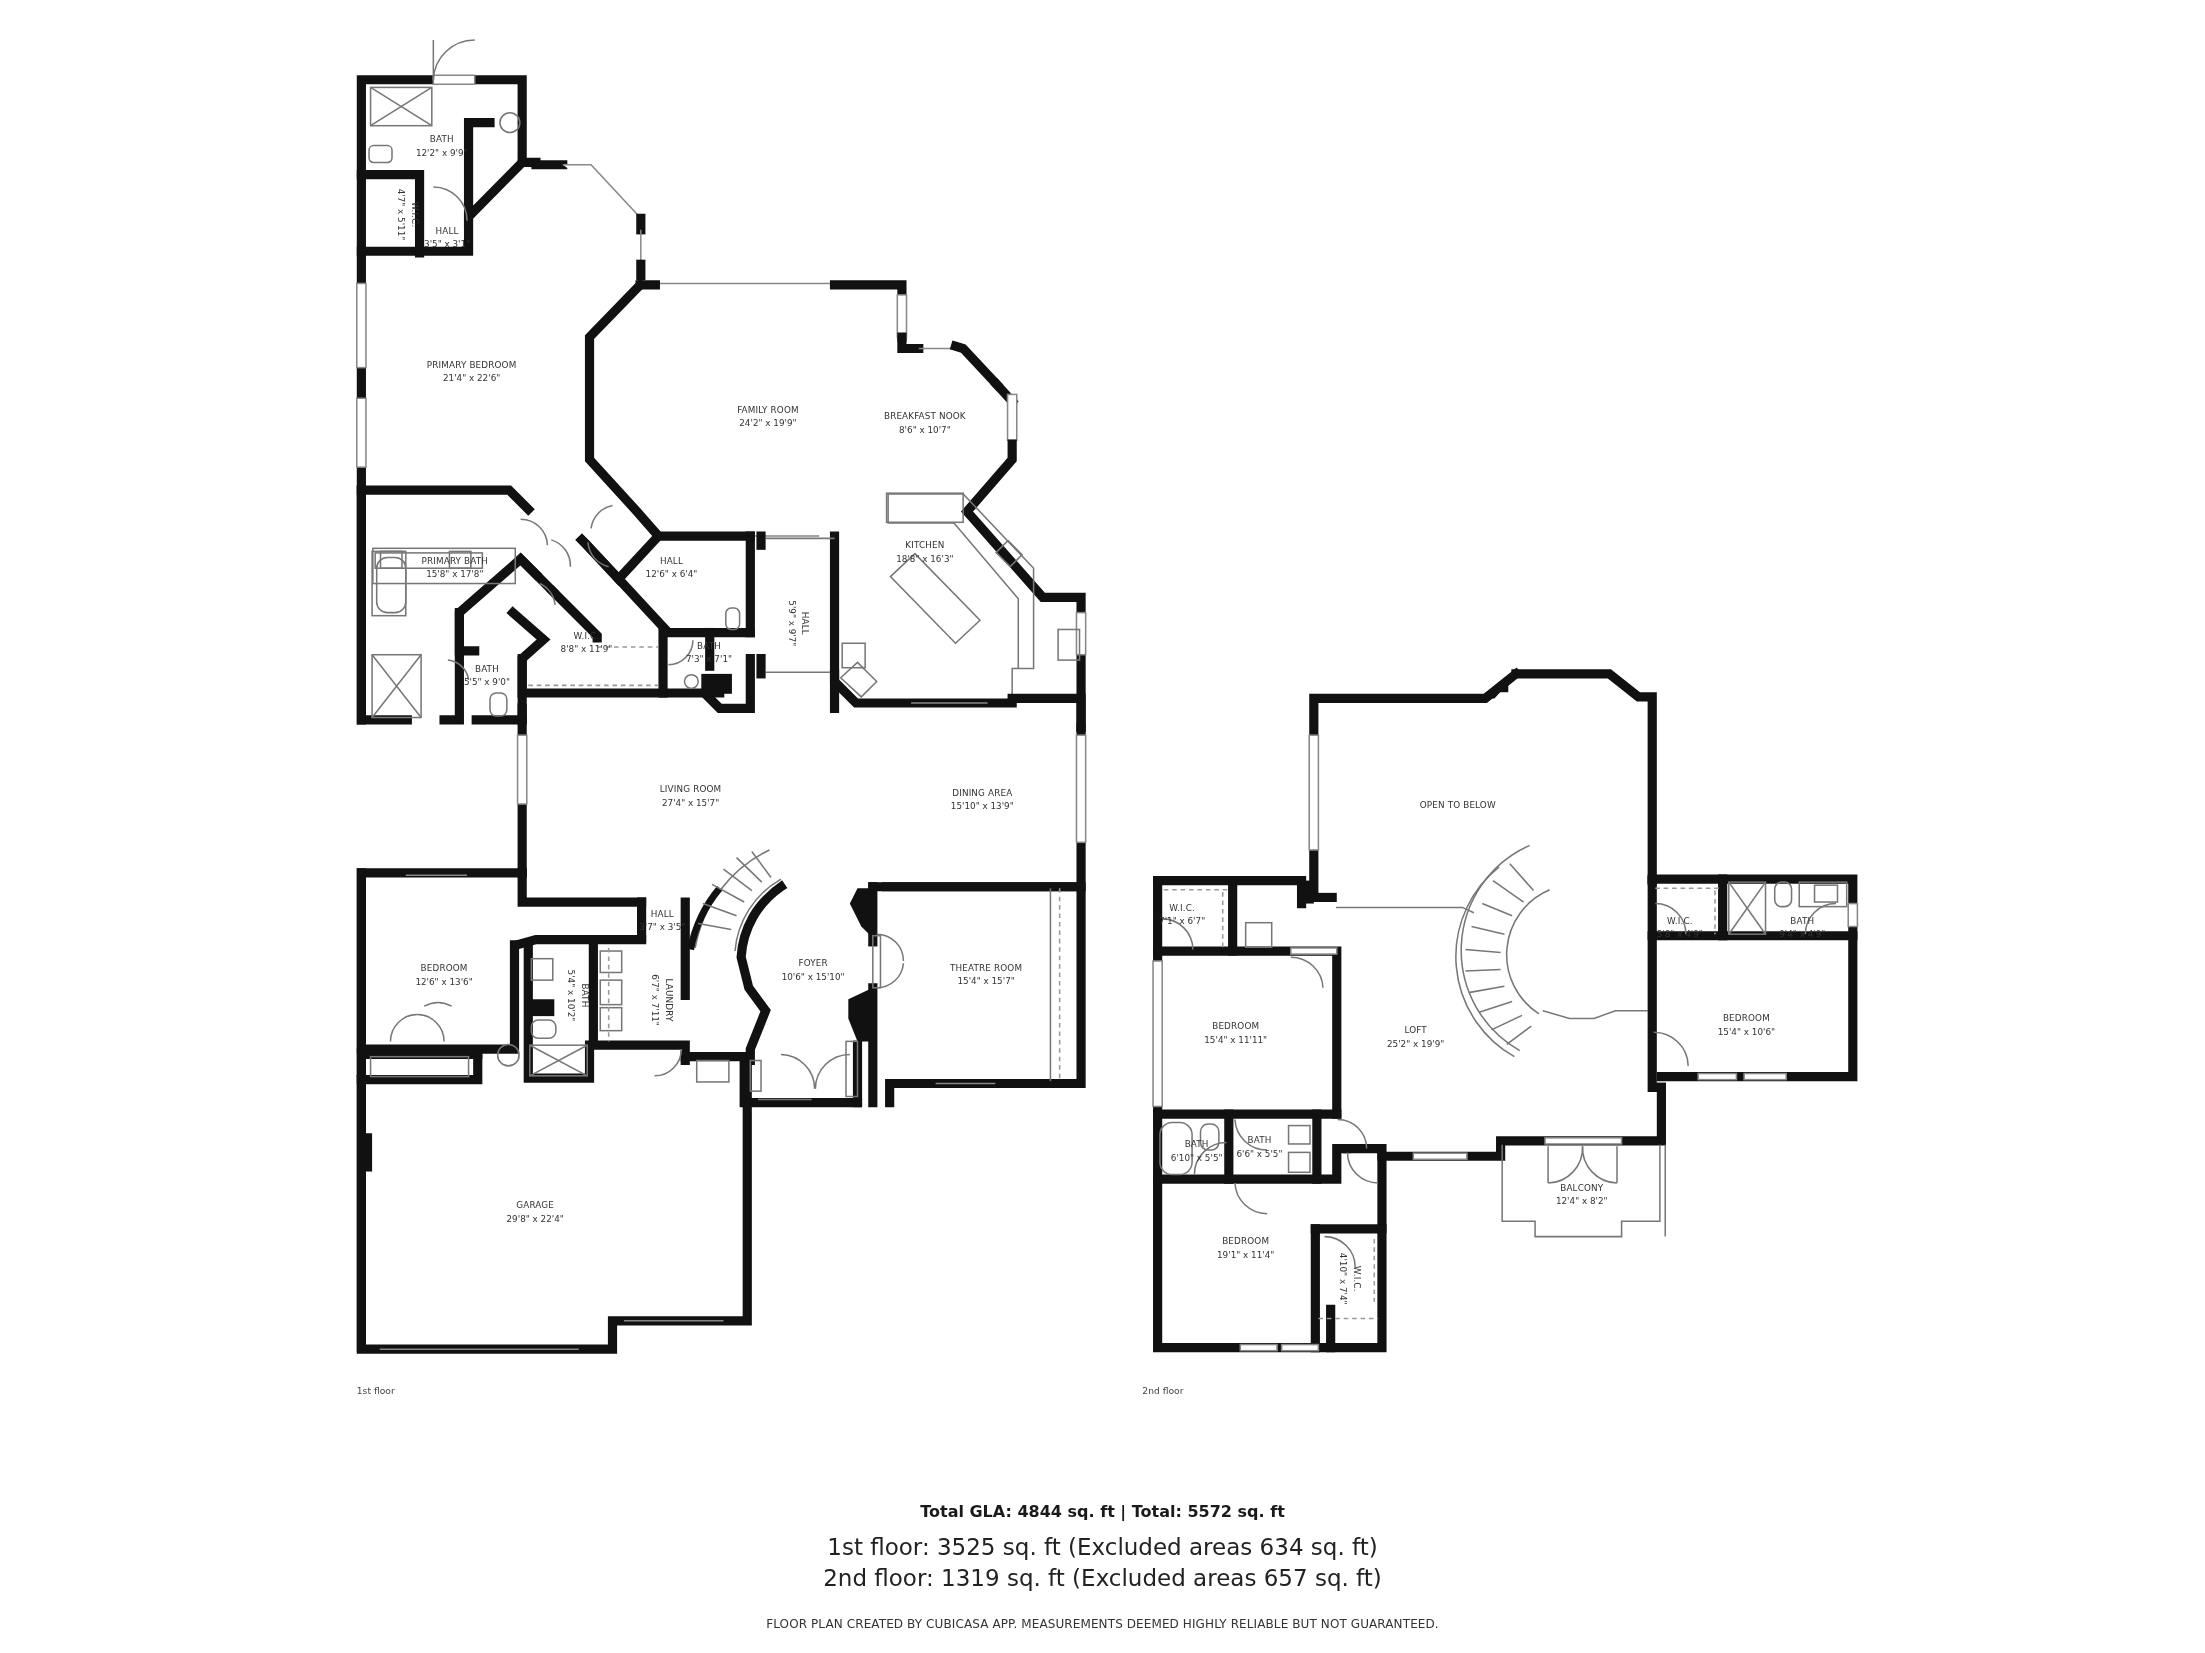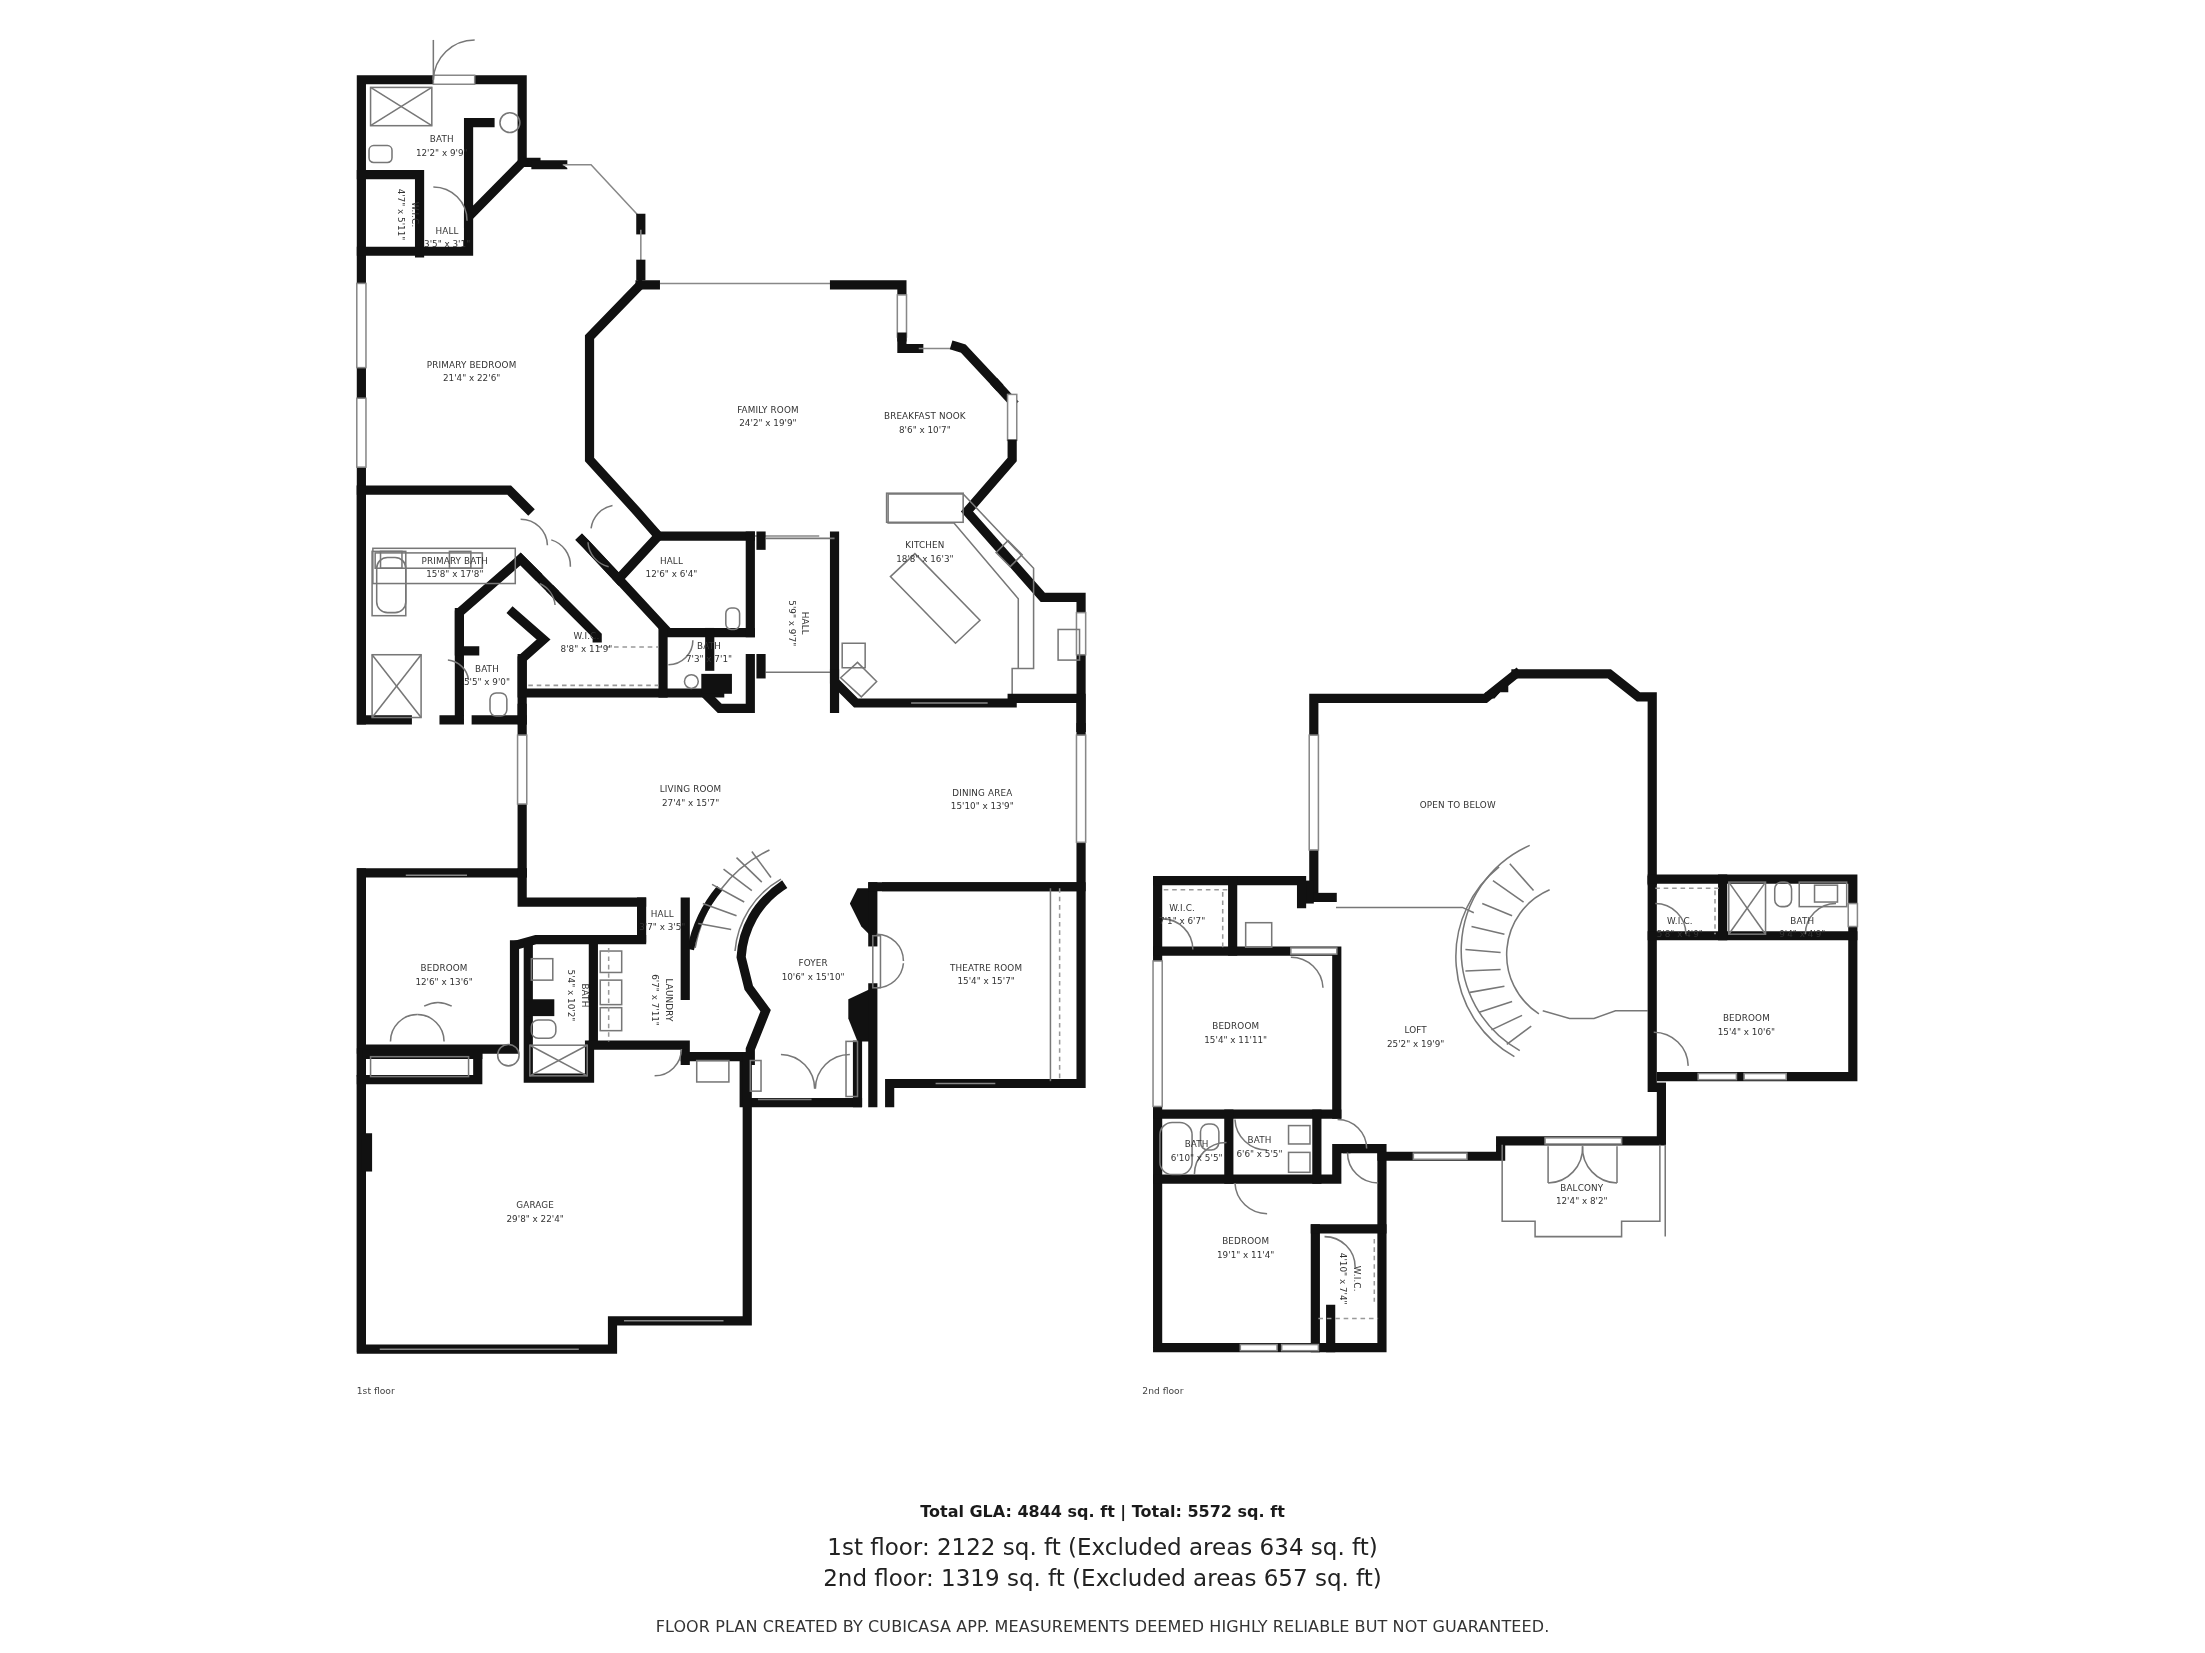--- a/index.html
+++ b/index.html
@@ -13,21 +13,21 @@
   .stair { fill: none; stroke: #777; stroke-width: 2; }
   .solid { fill: #111; }
   .room-name { font-family: "DejaVu Sans", sans-serif; font-size: 11.5px; fill: #333; text-anchor: middle; letter-spacing: 0.2px; }
   .room-dim { font-family: "DejaVu Sans", sans-serif; font-size: 11.5px; fill: #333; text-anchor: middle; }
   .floor-label { font-family: "DejaVu Sans", sans-serif; font-size: 12px; fill: #444; }
   .footer { position: absolute; left: 0; width: 2205px; text-align: center; color: #1a1a1a; font-family: "DejaVu Sans", sans-serif; }
   .f-total { top: 1502px; font-size: 16px; font-weight: bold; }
   .f-line { font-size: 23px; color: #222; }
   .f-1 { top: 1534px; }
   .f-2 { top: 1565px; }
-  .f-note { top: 1617px; font-size: 16px; color: #333; letter-spacing: 0.1px; }
+  .f-note { top: 1617px; font-size: 12px; color: #333; letter-spacing: 0.1px; }
 </style>
 </head>
 <body>
 
 <svg id="plan" viewBox="0 0 2880 2160" xmlns="http://www.w3.org/2000/svg">
 
   <g>
 
     <g>
       <polyline class="wall" points="566,104 472,104 472,940"></polyline>
@@ -412,16 +412,16 @@
     <text class="room-name" x="1627" y="1625">BEDROOM</text>
     <text class="room-dim" x="1627" y="1643">19'1" x 11'4"</text>
     <g transform="rotate(90 1760 1670)">
       <text class="room-name" x="1760" y="1662">W.I.C.</text>
       <text class="room-dim" x="1760" y="1680">4'10" x 7'4"</text>
     </g>
   </g>
 </svg>
 
 <div class="footer f-total">Total GLA: 4844 sq. ft | Total: 5572 sq. ft</div>
-<div class="footer f-line f-1">1st floor: 2122 sq. ft (Excluded areas 634 sq. ft)</div>
+<div class="footer f-line f-1">1st floor: 3525 sq. ft (Excluded areas 634 sq. ft)</div>
 <div class="footer f-line f-2">2nd floor: 1319 sq. ft (Excluded areas 657 sq. ft)</div>
 <div class="footer f-note">FLOOR PLAN CREATED BY CUBICASA APP. MEASUREMENTS DEEMED HIGHLY RELIABLE BUT NOT GUARANTEED.</div>
 
 
 </body></html>

